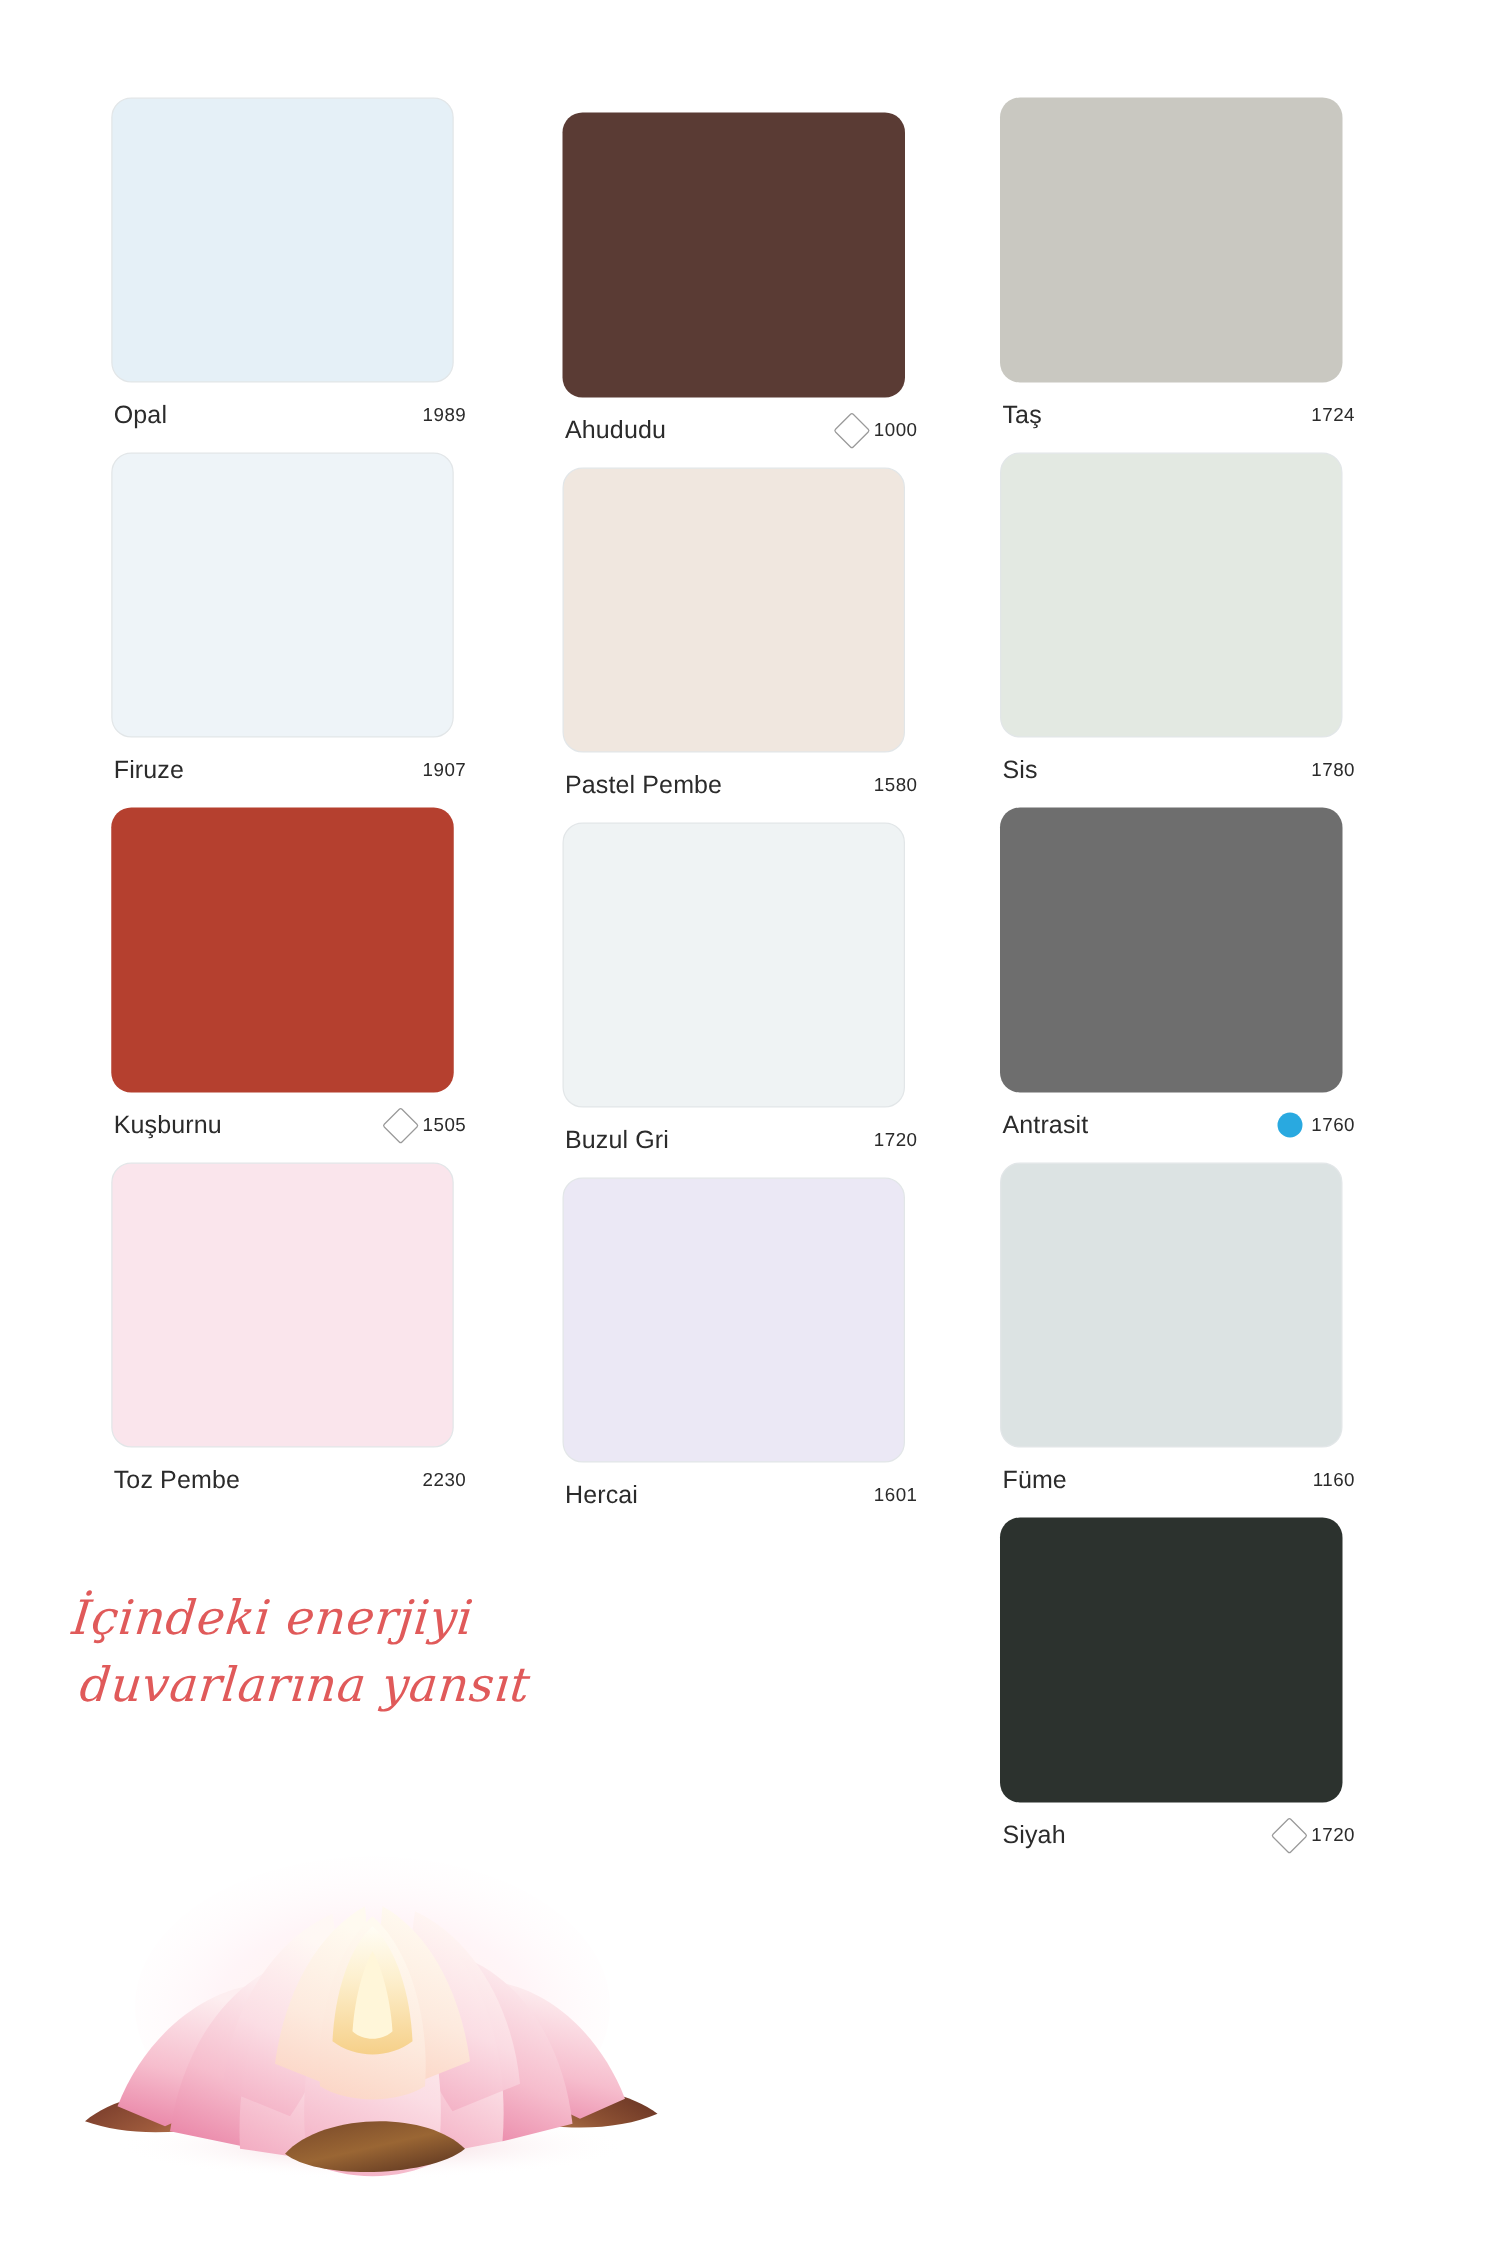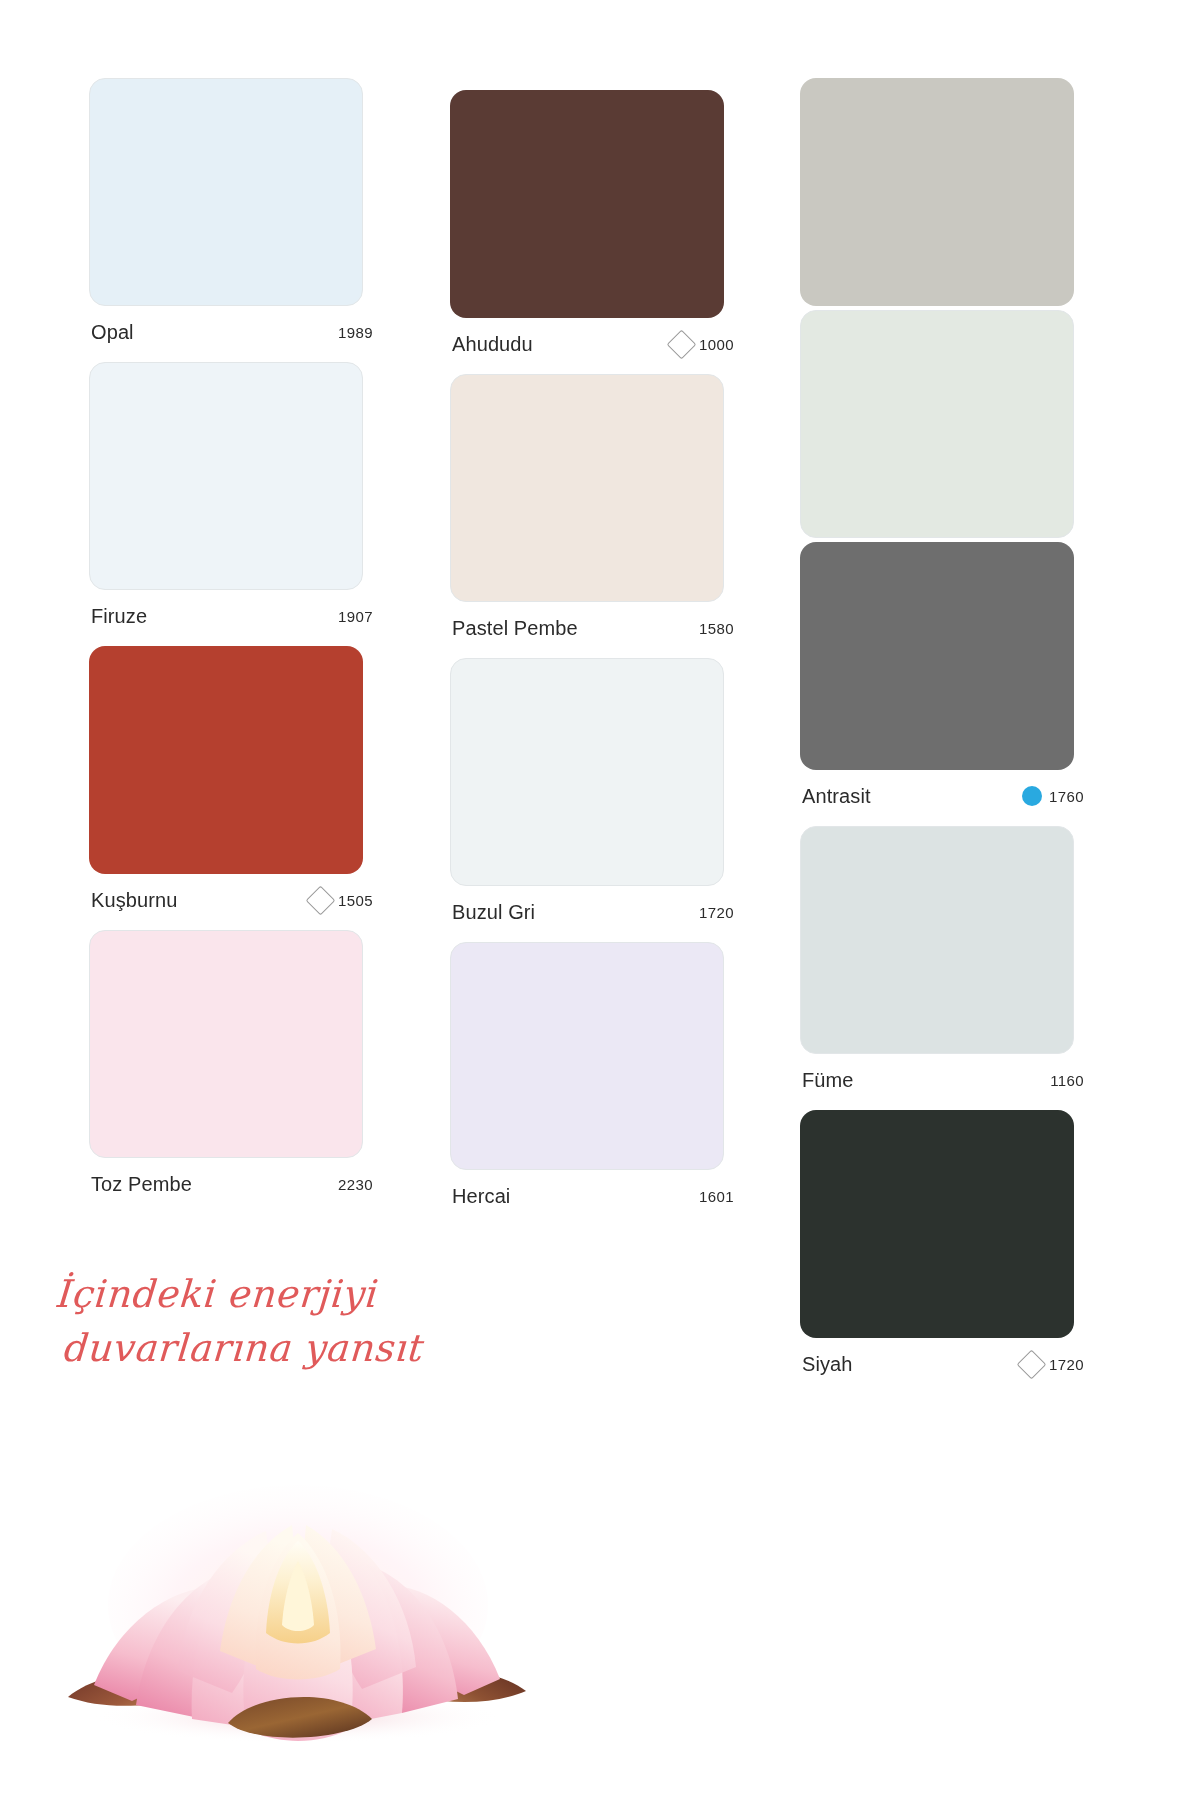--- a/index.html
+++ b/index.html
@@ -211,23 +211,35 @@
           <span class="swatch-name">Hercai</span>
           <span class="swatch-right">
             <span class="swatch-code">1601</span>
           </span>
         </div>
       </div>
     </div>
   <div class="column" id="col-3">
       <div class="swatch-cell">
         <div class="swatch-chip" style="background: rgb(201, 200, 193);"></div>
+        <div class="swatch-caption">
+          <span class="swatch-name">Taş</span>
+          <span class="swatch-right">
+            <span class="swatch-code">1724</span>
+          </span>
+        </div>
       </div>
       <div class="swatch-cell">
         <div class="swatch-chip has-border" style="background: rgb(227, 233, 226);"></div>
+        <div class="swatch-caption">
+          <span class="swatch-name">Sis</span>
+          <span class="swatch-right">
+            <span class="swatch-code">1780</span>
+          </span>
+        </div>
       </div>
       <div class="swatch-cell">
         <div class="swatch-chip" style="background: rgb(110, 110, 110);"></div>
         <div class="swatch-caption">
           <span class="swatch-name">Antrasit</span>
           <span class="swatch-right">
             <span class="marker circle" style="background: rgb(41, 169, 224);"></span>
             <span class="swatch-code">1760</span>
           </span>
         </div>

